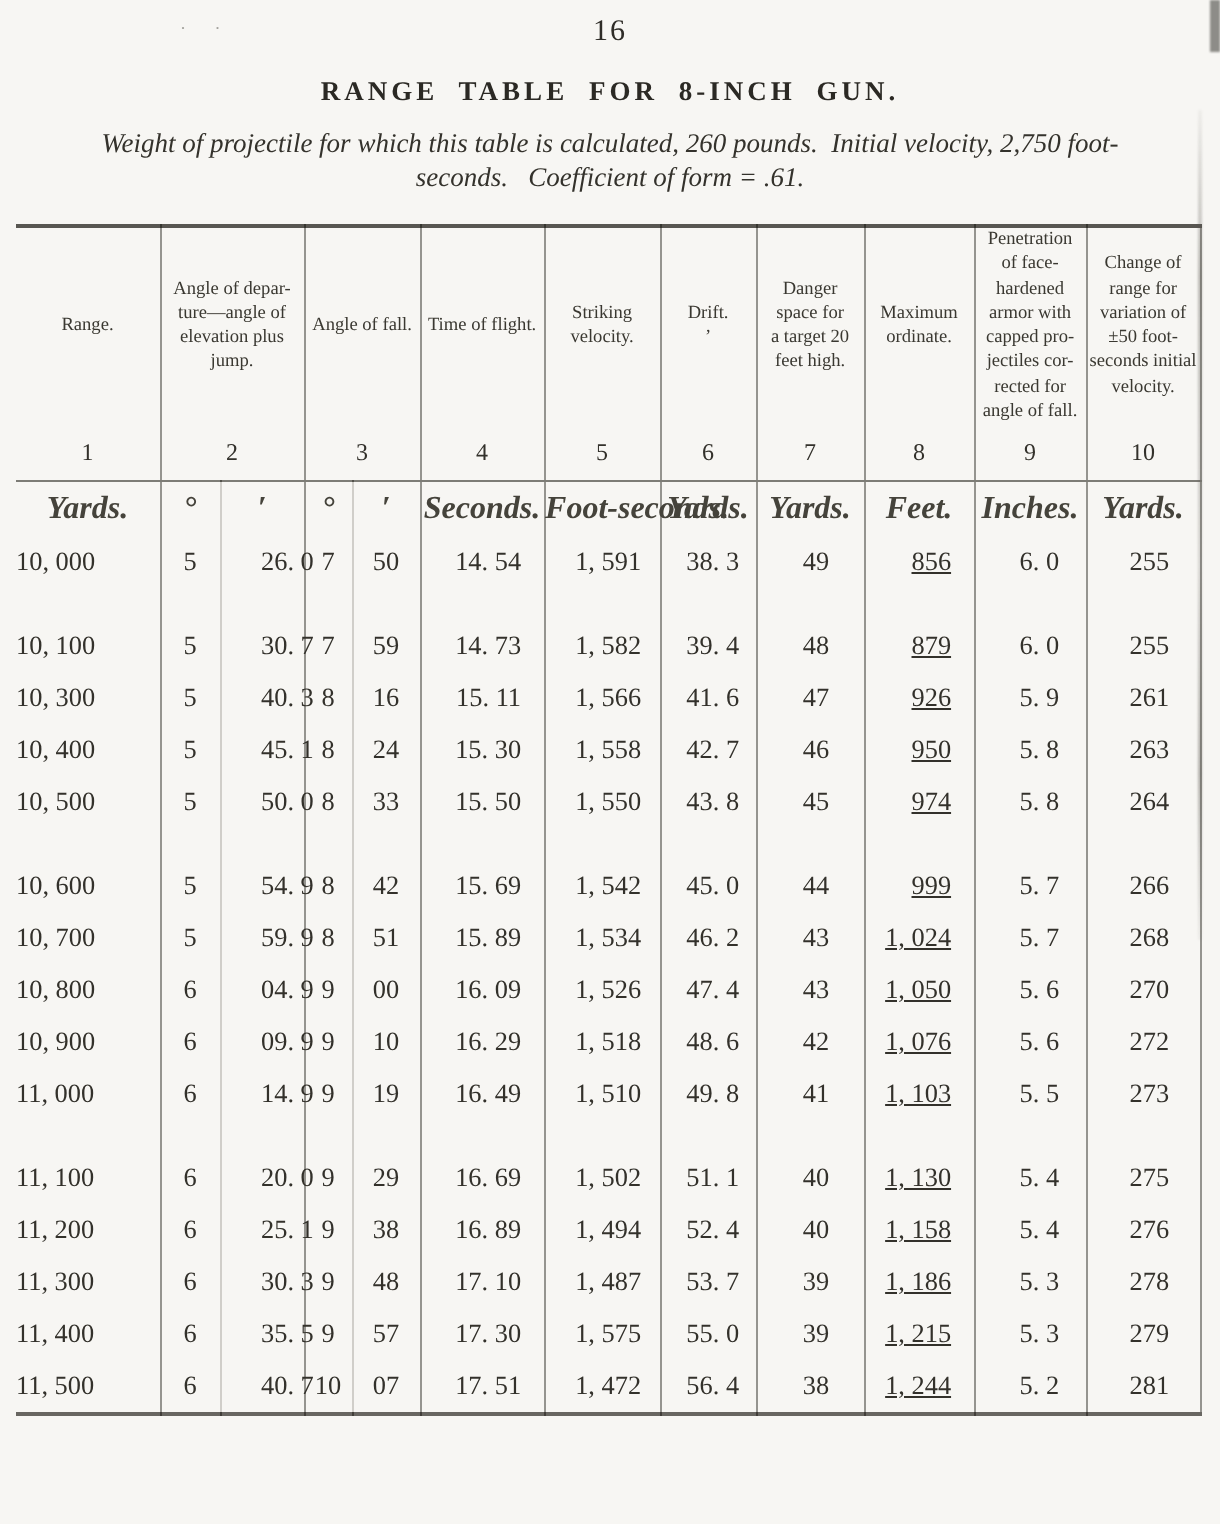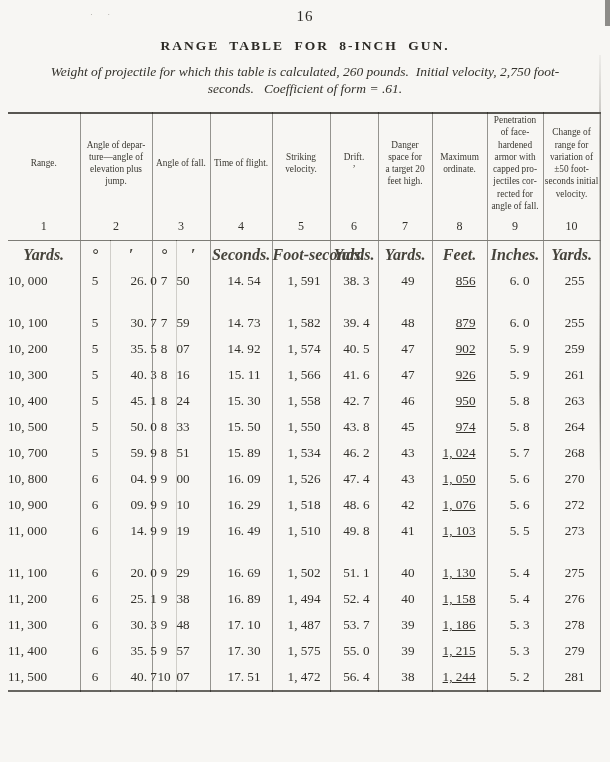--- a/index.html
+++ b/index.html
@@ -102,21 +102,21 @@
   
   tr.units-row th:nth-child(3), .rt tbody td:nth-child(3),
   tr.units-row th:nth-child(5), .rt tbody td:nth-child(5) {
     border-left: 1px solid rgba(95,92,82,0.26);
   }
   
   .rt tbody td:nth-child(1)  { text-align: left; padding-right: 9px; }
   .rt tbody td:nth-child(2)  { text-align: center; }
   .rt tbody td:nth-child(3)  { text-align: right; padding-right: 9px; padding-left: 20px; }
   .rt tbody td:nth-child(4)  { text-align: center; }
-  .rt tbody td:nth-child(5)  { }
+  .rt tbody td:nth-child(5)  { text-align: center; }
   .rt tbody td:nth-child(6)  { text-align: right; padding-right: 11px; }
   .rt tbody td:nth-child(7)  { text-align: right; padding-right: 9px; }
   .rt tbody td:nth-child(8)  { text-align: right; padding-right: 8px; }
   .rt tbody td:nth-child(9)  { text-align: right; padding-right: 17px; }
   .rt tbody td:nth-child(10) { text-align: right; padding-right: 11px; text-decoration: underline; }
   .rt tbody td:nth-child(11) { text-align: right; padding-right: 13px; }
   .rt tbody td:nth-child(12) { text-align: right; padding-right: 15px; }
   
   .streak-right {
     position: absolute;
@@ -259,34 +259,20 @@
           <td>59</td>
           <td>14. 73</td>
           <td>1, 582</td>
           <td>39. 4</td>
           <td>48</td>
           <td>879</td>
           <td>6. 0</td>
           <td>255</td>
         </tr>
         <tr>
-          <td>10, 200</td>
-          <td>5</td>
-          <td>35. 5</td>
-          <td>8</td>
-          <td>07</td>
-          <td>14. 92</td>
-          <td>1, 574</td>
-          <td>40. 5</td>
-          <td>47</td>
-          <td>902</td>
-          <td>5. 9</td>
-          <td>259</td>
-        </tr>
-        <tr>
           <td>10, 300</td>
           <td>5</td>
           <td>40. 3</td>
           <td>8</td>
           <td>16</td>
           <td>15. 11</td>
           <td>1, 566</td>
           <td>41. 6</td>
           <td>47</td>
           <td>926</td>
@@ -314,20 +300,34 @@
           <td>8</td>
           <td>33</td>
           <td>15. 50</td>
           <td>1, 550</td>
           <td>43. 8</td>
           <td>45</td>
           <td>974</td>
           <td>5. 8</td>
           <td>264</td>
         </tr>
+        <tr class="group-start">
+          <td>10, 600</td>
+          <td>5</td>
+          <td>54. 9</td>
+          <td>8</td>
+          <td>42</td>
+          <td>15. 69</td>
+          <td>1, 542</td>
+          <td>45. 0</td>
+          <td>44</td>
+          <td>999</td>
+          <td>5. 7</td>
+          <td>266</td>
+        </tr>
         <tr>
           <td>10, 700</td>
           <td>5</td>
           <td>59. 9</td>
           <td>8</td>
           <td>51</td>
           <td>15. 89</td>
           <td>1, 534</td>
           <td>46. 2</td>
           <td>43</td>

